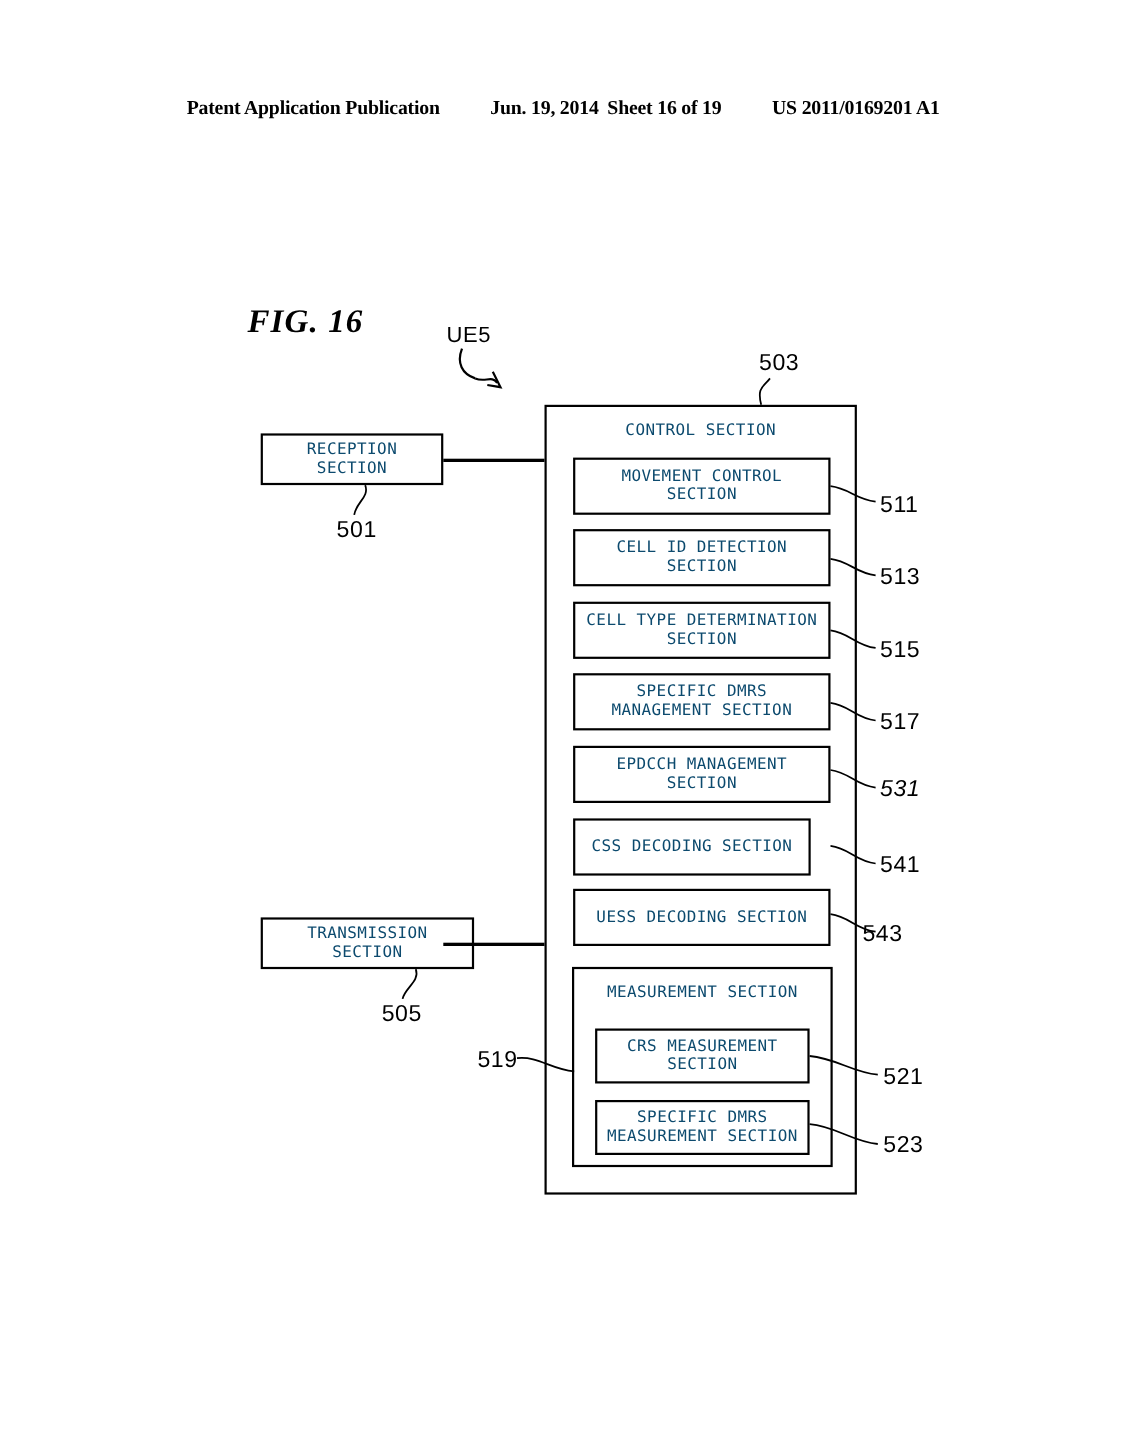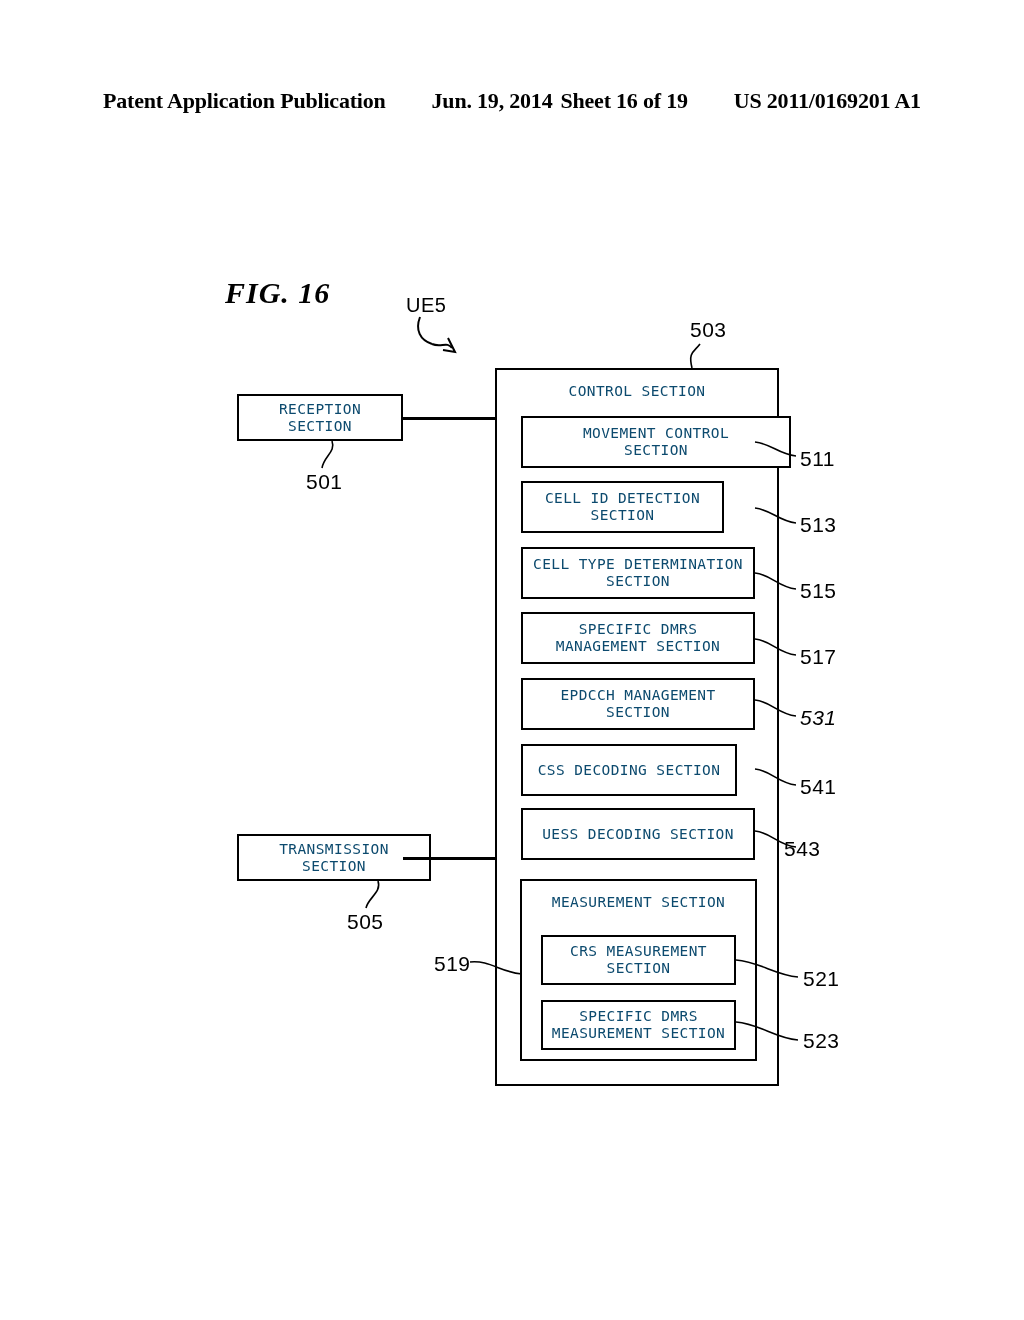--- a/index.html
+++ b/index.html
@@ -22,21 +22,21 @@
     top: 88px;
     left: 0;
     width: 1024px;
     height: 26px;
     display: flex;
     flex-direction: row;
     align-items: baseline;
     justify-content: center;
     font-family: "Liberation Serif", serif;
     font-weight: bold;
-    font-size: 22px;
+    font-size: 18px;
     letter-spacing: -0.2px;
     white-space: nowrap;
   }
   #patent-header .hdr-pub { margin-right: 46px; }
   #patent-header .hdr-date { margin-right: 8px; }
   #patent-header .hdr-sheet { margin-right: 46px; }
 
   
   #fig-title {
     position: absolute;
@@ -124,27 +124,27 @@
 <div class="refnum" style="left:347px; top:910px;">505</div>
 
 <div class="hline" style="left:403px; top:417px; width:94px;"></div>
 <div class="hline" style="left:403px; top:857px; width:94px;"></div>
 
 <div class="box" style="left:495px; top:368px; width:284px; height:718px; display:block;">
   <div class="boxlabel" style="position:absolute; left:0; top:13px; width:100%;">CONTROL SECTION</div>
 </div>
 <div class="refnum" style="left:690px; top:318px;">503</div>
 
-<div class="box thin" style="left:521px; top:416px; width:270px; height:52px;">
+<div class="box thin" style="left:521px; top:416px; width:234px; height:52px;">
   <span class="boxlabel">MOVEMENT CONTROL
 SECTION</span>
 </div>
 <div class="refnum" style="left:800px; top:447px;">511</div>
 
-<div class="box thin" style="left:521px; top:481px; width:203px; height:52px;">
+<div class="box thin" style="left:521px; top:481px; width:234px; height:52px;">
   <span class="boxlabel">CELL ID DETECTION
 SECTION</span>
 </div>
 <div class="refnum" style="left:800px; top:513px;">513</div>
 
 <div class="box thin" style="left:521px; top:547px; width:234px; height:52px;">
   <span class="boxlabel">CELL TYPE DETERMINATION
 SECTION</span>
 </div>
 <div class="refnum" style="left:800px; top:579px;">515</div>

